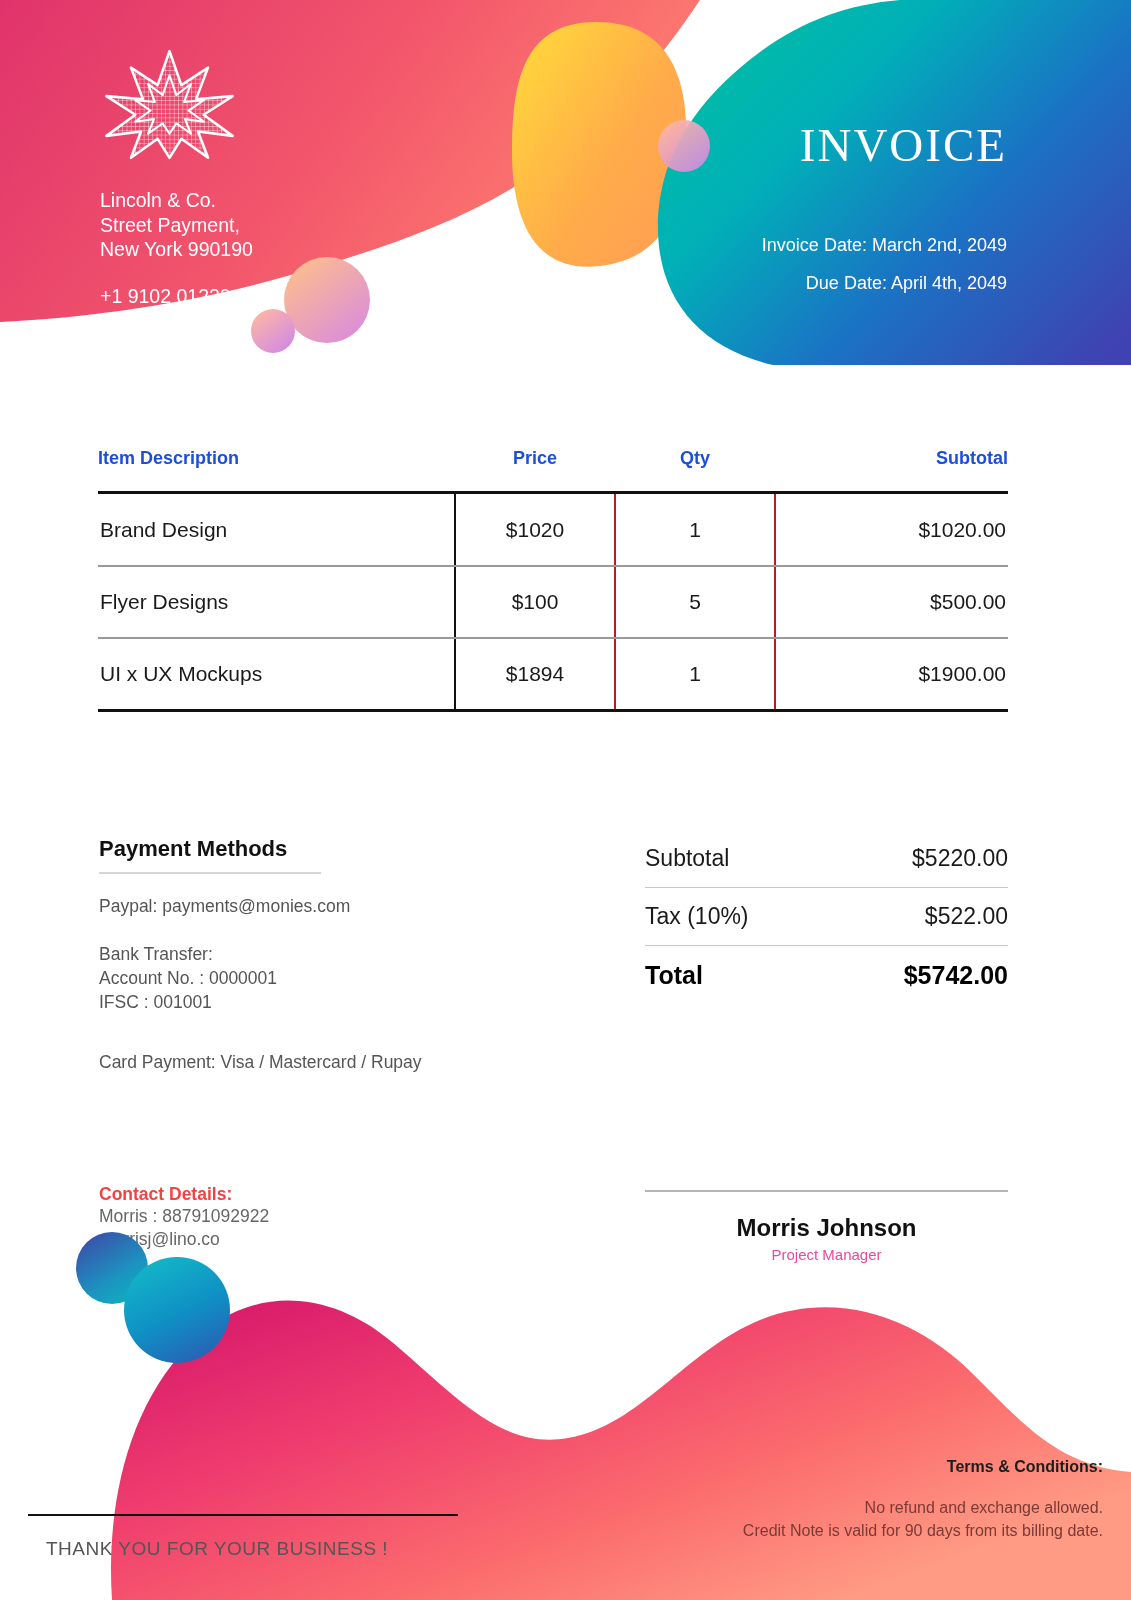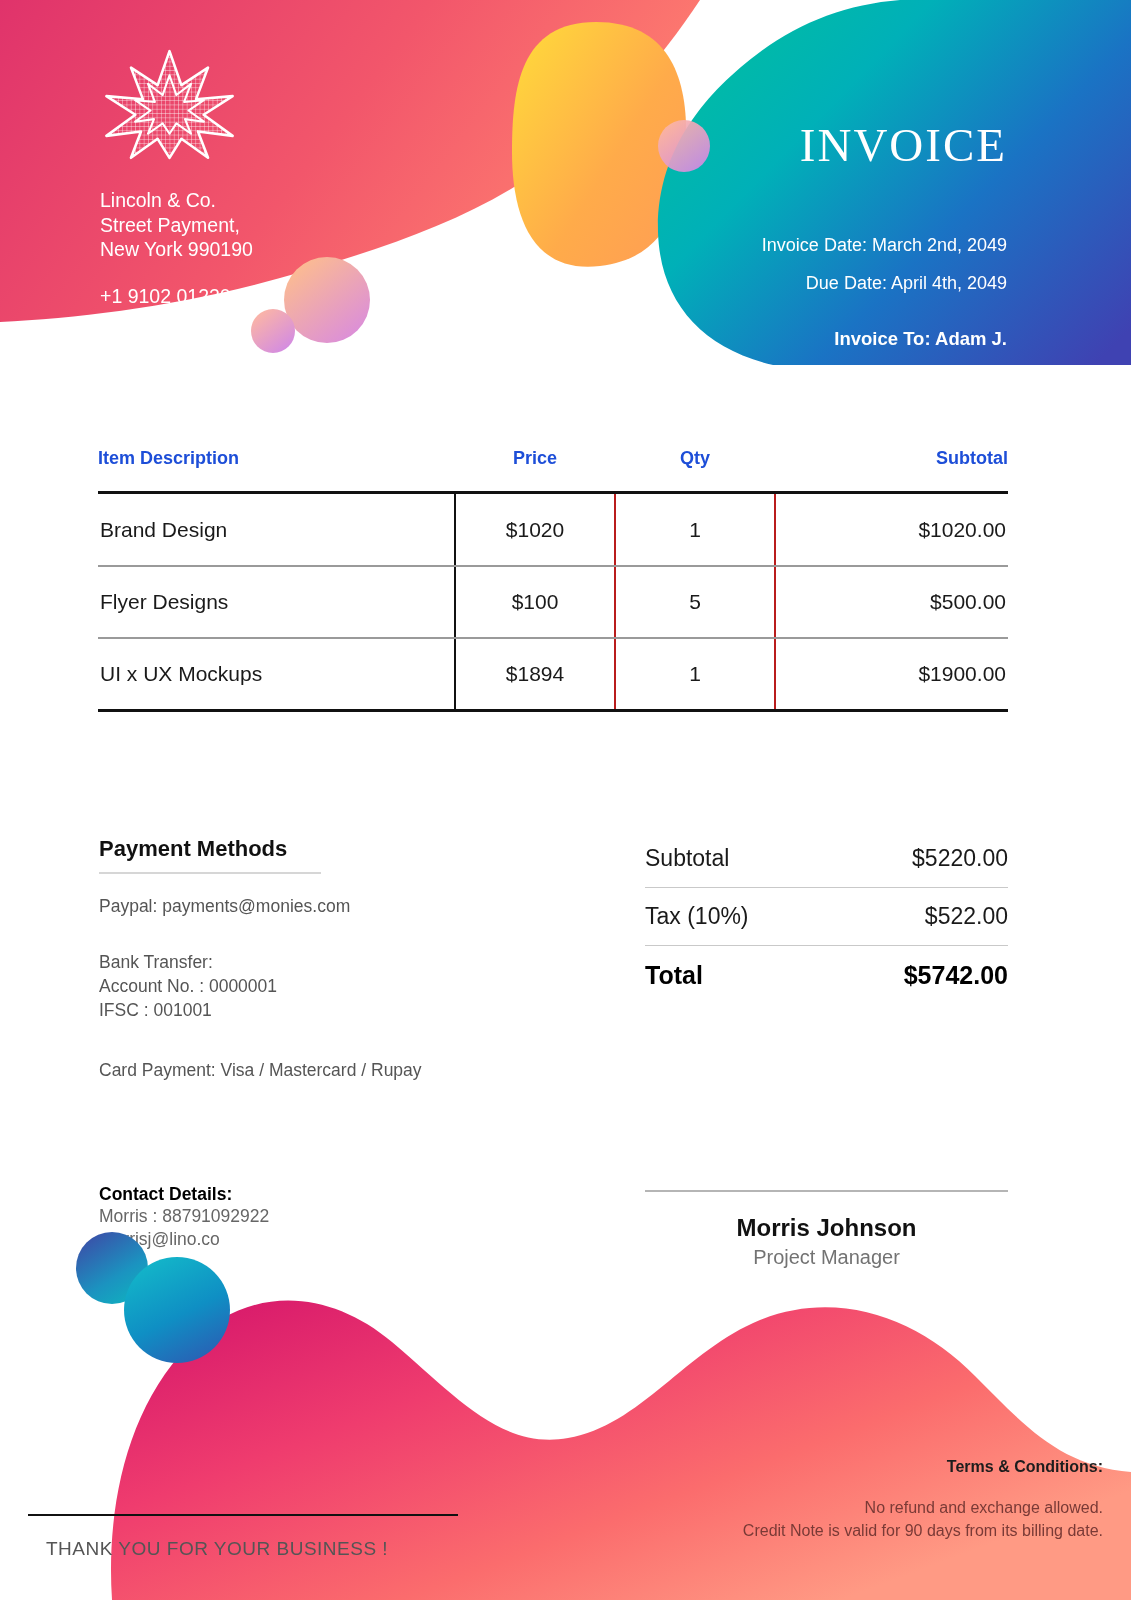--- a/index.html
+++ b/index.html
@@ -62,41 +62,41 @@
   .col-w-price { width:160px; }
   .col-w-qty { width:160px; }
   .col-w-sub { width:233px; }
 
   
   .pay-block { position:absolute; left:99px; top:836px; width:470px; }
   .pay-title { font-size:22px; font-weight:bold; color:#111; }
   .pay-rule { margin-top:10px; width:222px; height:1.5px; background:#d6d6d6; }
   .pay-line { font-size:17.5px; color:#555; line-height:24px; }
   .pay-paypal { margin-top:20px; }
-  .pay-bank { margin-top:32px; }
+  .pay-bank { margin-top:24px; }
   .pay-card { margin-top:36px; }
 
   
   .totals { position:absolute; left:645px; top:830px; width:363px; }
   .tot-row { display:flex; justify-content:space-between; align-items:center; height:58px; }
   .tot-row.sep { border-bottom:1.6px solid #c9c9c9; }
   .tot-label { font-size:23px; color:#1a1a1a; }
   .tot-value { font-size:23px; color:#1a1a1a; }
   .tot-row.grand .tot-label, .tot-row.grand .tot-value { font-weight:bold; font-size:25px; color:#000; }
 
   
   .contact { position:absolute; left:99px; top:1184px; }
-  .contact-title { font-size:17.5px; font-weight:bold; color:#000000; }
+  .contact-title { font-size:17.5px; font-weight:bold; color:#ef4444; }
   .contact-line { font-size:17.5px; color:#666; line-height:23px; }
 
   
   .signature { position:absolute; left:645px; top:1190px; width:363px; text-align:center; }
   .sig-rule { width:100%; height:1.5px; background:#b5b5b5; }
   .sig-name { margin-top:22px; font-size:24px; font-weight:bold; color:#111; }
-  .sig-role { margin-top:4px; font-size:20px; color:#737373; }
+  .sig-role { margin-top:4px; font-size:15px; color:#ec4899; }
 
   
   .footer-decor { position:absolute; left:0; bottom:0; width:1131px; height:420px; overflow:hidden; }
   .footer-decor svg { display:block; }
 
   
   .terms { position:absolute; right:28px; bottom:58px; text-align:right; }
   .terms-title { font-size:16px; font-weight:bold; color:#1d1d1d; }
   .terms-body { margin-top:20px; font-size:16px; color:#7a3a36; line-height:23px; }
 
@@ -168,21 +168,20 @@
     <div>Lincoln &amp; Co.</div>
     <div>Street Payment,</div>
     <div>New York 990190</div>
     <div class="company-phone">+1 9102 01220 11</div>
   </div>
 
   <div class="invoice-title">INVOICE</div>
   <div class="invoice-meta">
     <div>Invoice Date: March 2nd, 2049</div>
     <div>Due Date: April 4th, 2049</div>
-    <div class="invoice-to">Invoice To: Adam J.</div>
   </div>
 
   <div class="table-wrap">
     <table class="items">
       <colgroup>
         <col class="col-w-desc">
           <col class="col-w-price">
           <col class="col-w-qty">
           <col class="col-w-sub">
       </colgroup>

